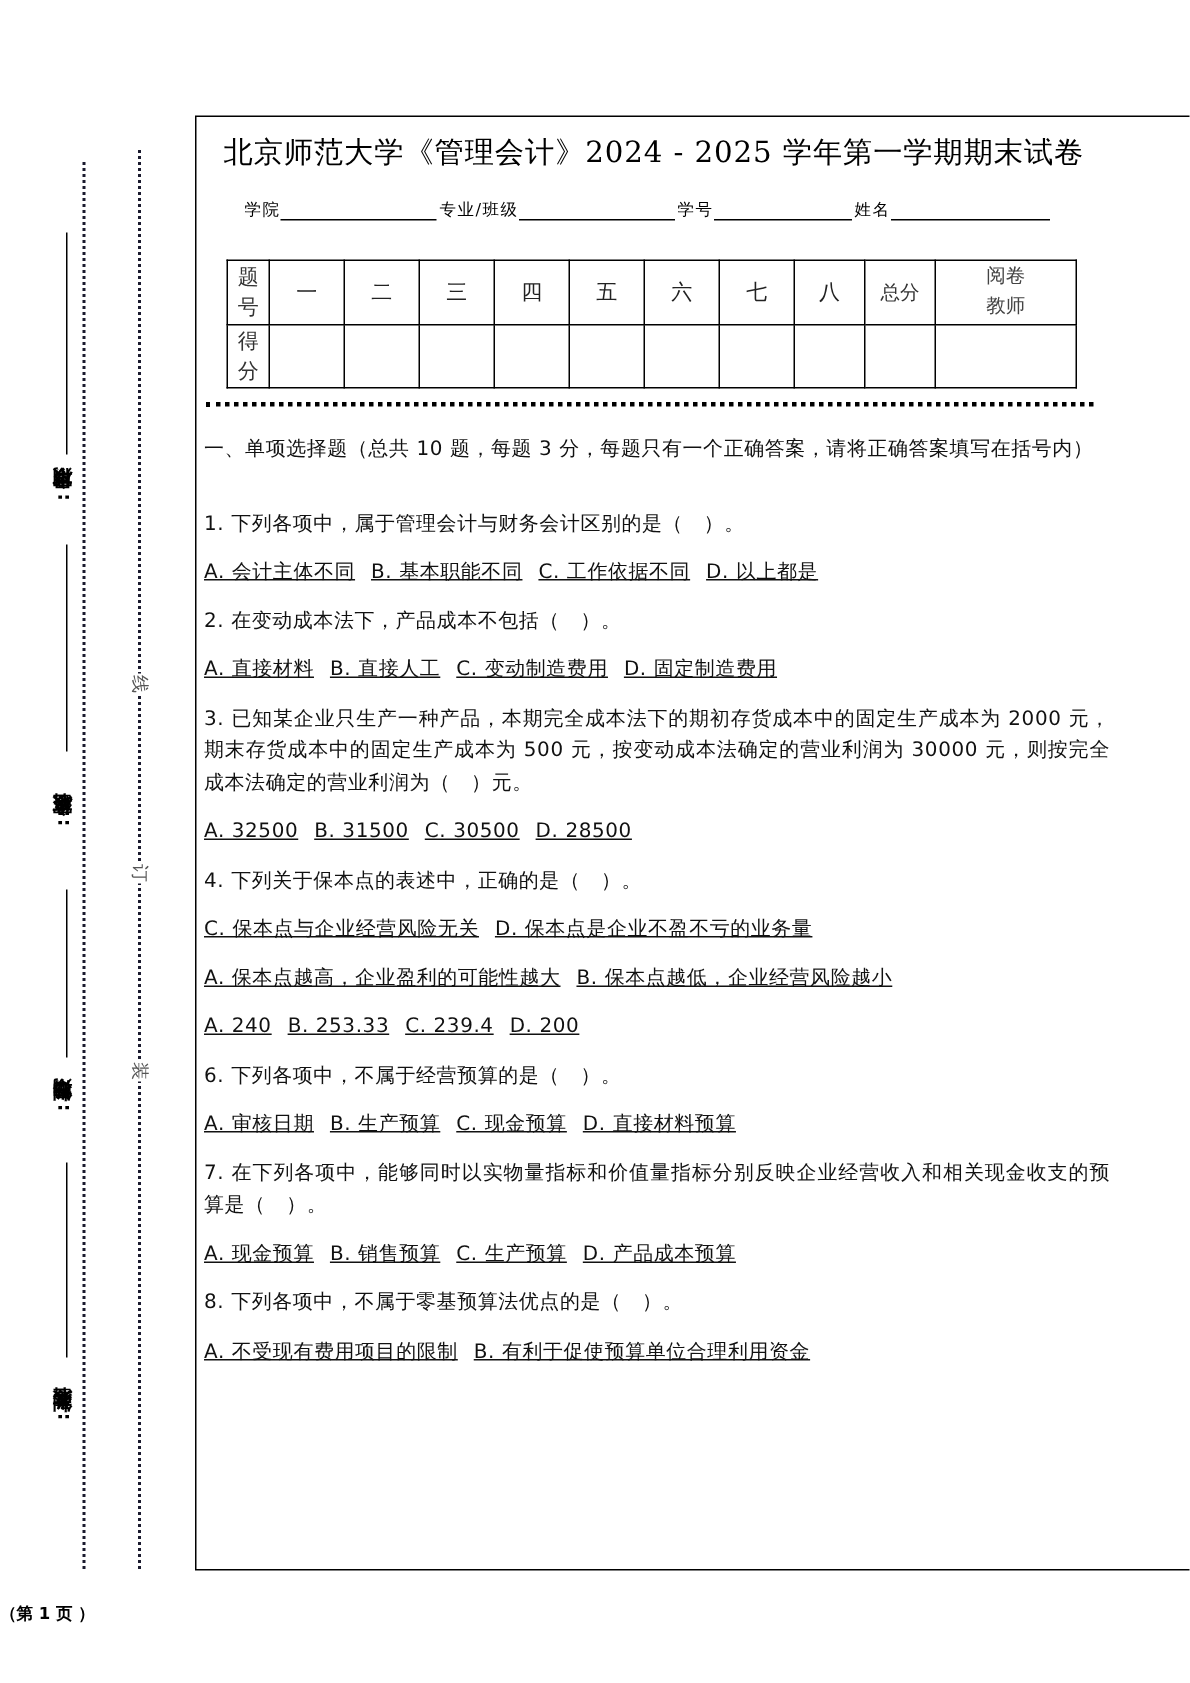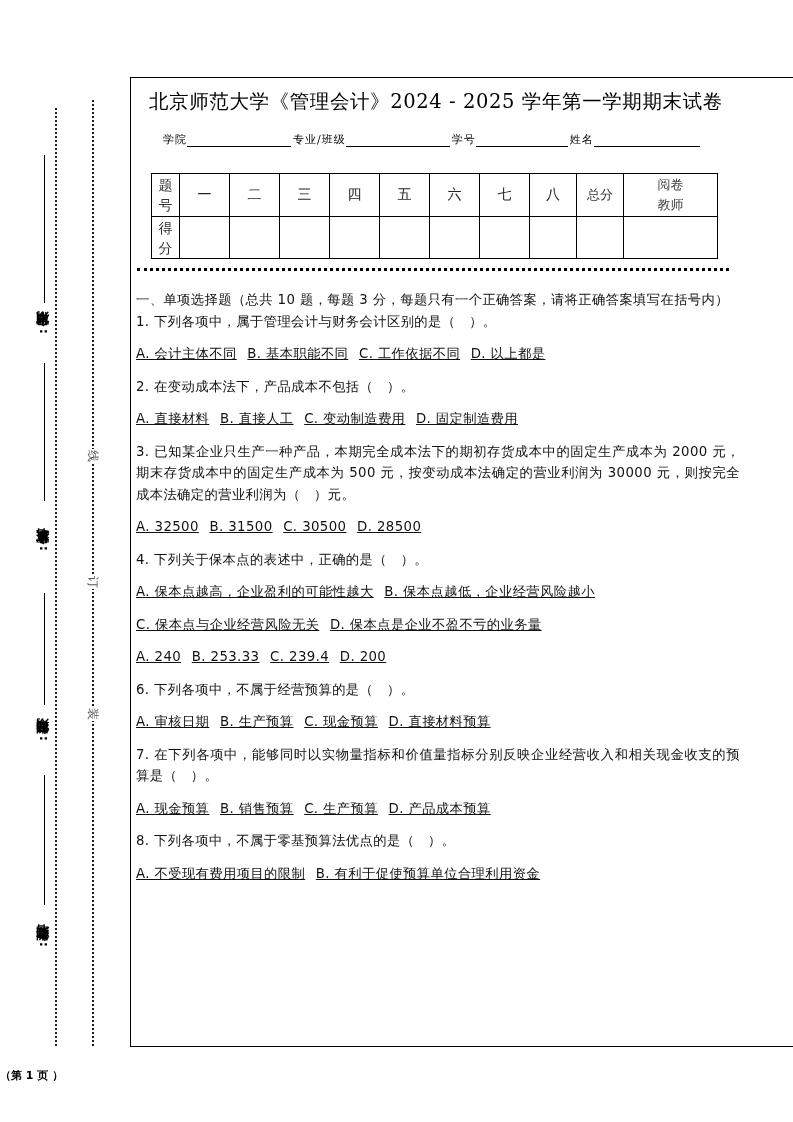--- a/index.html
+++ b/index.html
@@ -33,21 +33,21 @@
   .score-table tr.r2 td { height: 41px; }
   .score-table td.hdr { width: 27px; font-size: 14px; line-height: 20px; color: #333; }
   .score-table td.reader { font-size: 13px; line-height: 20px; color: #444; }
   .score-table td.total { font-size: 13px; color: #333; }
 
   .sep-dots { position: absolute; left: 6px; top: 190px; width: 592px; height: 0; border-top: 3px dotted #000; }
 
   
   .content { position: absolute; left: 5px; top: 211px; width: 604px; font-family: "DejaVu Sans", sans-serif; font-size: 13.3px; color: #111; }
   .para { margin: 0; line-height: 21.5px; text-align: justify; letter-spacing: 0.4px; }
-  .sec-head { margin-bottom: 0; }
+  .sec-head { margin-bottom: 28px; }
   .q { margin-bottom: 11px; }
   .opts { margin-bottom: 11px; white-space: nowrap; }
   .opts span.opt { margin-right: 6px; text-decoration: underline; }
 
   
   .footer { position: absolute; left: 0; width: 793px; top: 1068px; text-align: left; font-family: "DejaVu Sans", sans-serif; font-weight: bold; font-size: 11px; }
 </style>
 </head>
 <body>
 
@@ -140,26 +140,26 @@
     <p class="para q">3. 已知某企业只生产一种产品，本期完全成本法下的期初存货成本中的固定生产成本为 2000 元，期末存货成本中的固定生产成本为 500 元，按变动成本法确定的营业利润为 30000 元，则按完全成本法确定的营业利润为（　）元。</p>
     <p class="para opts">
       <span class="opt">A. 32500</span>
       <span class="opt">B. 31500</span>
       <span class="opt">C. 30500</span>
       <span class="opt">D. 28500</span>
     </p>
 
     <p class="para q">4. 下列关于保本点的表述中，正确的是（　）。</p>
     <p class="para opts">
+      <span class="opt">C. 保本点与企业经营风险无关</span>
+      <span class="opt">D. 保本点是企业不盈不亏的业务量</span>
+    </p>
+    <p class="para opts">
       <span class="opt">A. 保本点越高，企业盈利的可能性越大</span>
       <span class="opt">B. 保本点越低，企业经营风险越小</span>
-    </p>
-    <p class="para opts">
-      <span class="opt">C. 保本点与企业经营风险无关</span>
-      <span class="opt">D. 保本点是企业不盈不亏的业务量</span>
     </p>
 
     <p class="para opts">
       <span class="opt">A. 240</span>
       <span class="opt">B. 253.33</span>
       <span class="opt">C. 239.4</span>
       <span class="opt">D. 200</span>
     </p>
 
     <p class="para q">6. 下列各项中，不属于经营预算的是（　）。</p>

